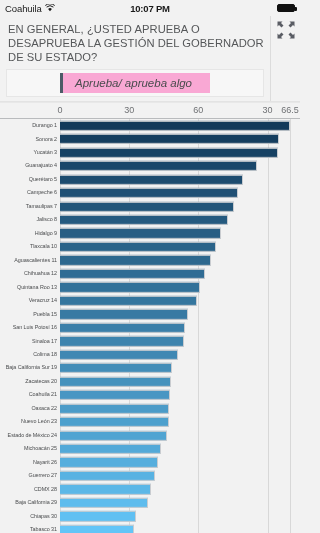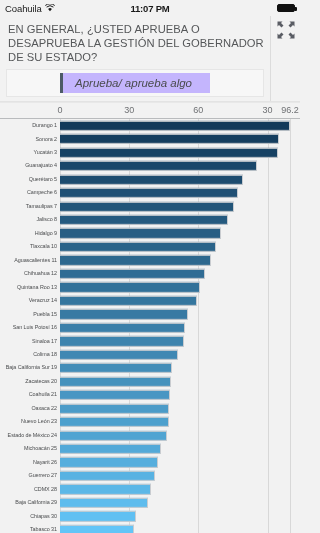--- a/index.html
+++ b/index.html
@@ -63,21 +63,21 @@
   }
   .filter-wrap {
     background:#f7f7f7;
     border:1px solid #e6e6e6;
     margin:2px 0 4px 0;
     padding:3px 0;
     display:flex;
     justify-content:center;
   }
   .filter-pill {
-    background:#c4b5fd;
+    background:#f9a8d4;
     border-left:3px solid #4c5a66;
     color:#4a4c4e;
     font-style:italic;
     font-size:11.5px;
     padding:4px 18px 4px 12px;
     white-space:nowrap;
   }
   .header-side {
     width:30px;
     flex:0 0 30px;
@@ -160,21 +160,21 @@
   <div class="sb-left">
     <span class="sb-carrier">Coahuila</span>
     <span class="wifi-icon">
       <svg width="10" height="8" viewBox="0 0 10 8">
           <path d="M5 7.2 L3.1 4.9 a3 3 0 0 1 3.8 0 Z" fill="#1a1a1a"></path>
           <path d="M1.6 3.1 a5.2 5.2 0 0 1 6.8 0" stroke="#1a1a1a" stroke-width="1" fill="none"></path>
           <path d="M0.3 1.5 a7.2 7.2 0 0 1 9.4 0" stroke="#1a1a1a" stroke-width="1" fill="none"></path>
         </svg>
     </span>
   </div>
-  <div class="sb-time">11:07 PM</div>
+  <div class="sb-time">10:07 PM</div>
   <div class="sb-right">
     <span class="battery"></span>
   </div>
 </div>
 
 <div class="app">
 
   <div class="header-row">
     <div class="header-main">
       <div class="title">EN GENERAL, ¿USTED APRUEBA O DESAPRUEBA LA GESTIÓN DEL GOBERNADOR DE SU ESTADO?</div>
@@ -197,21 +197,21 @@
     </div>
   </div>
 
   <div class="chart-panel">
     <div class="axis-row">
       <div id="axis-ticks">
           <div class="axis-tick-label" style="left: 60px;">0</div>
           <div class="axis-tick-label" style="left: 129.173px;">30</div>
           <div class="axis-tick-label" style="left: 198.346px;">60</div>
           <div class="axis-tick-label" style="left: 267.519px;">30</div>
-          <div class="axis-tick-label" style="left: 290px;">96.2</div>
+          <div class="axis-tick-label" style="left: 290px;">66.5</div>
         </div>
       <div class="axis-line"></div>
     </div>
     <div class="plot">
       <div id="gridlines">
           <div class="gridline" style="left: 60px;"></div>
           <div class="gridline" style="left: 129.173px;"></div>
           <div class="gridline" style="left: 198.346px;"></div>
           <div class="gridline" style="left: 267.519px;"></div>
           <div class="gridline" style="left: 290px;"></div>

